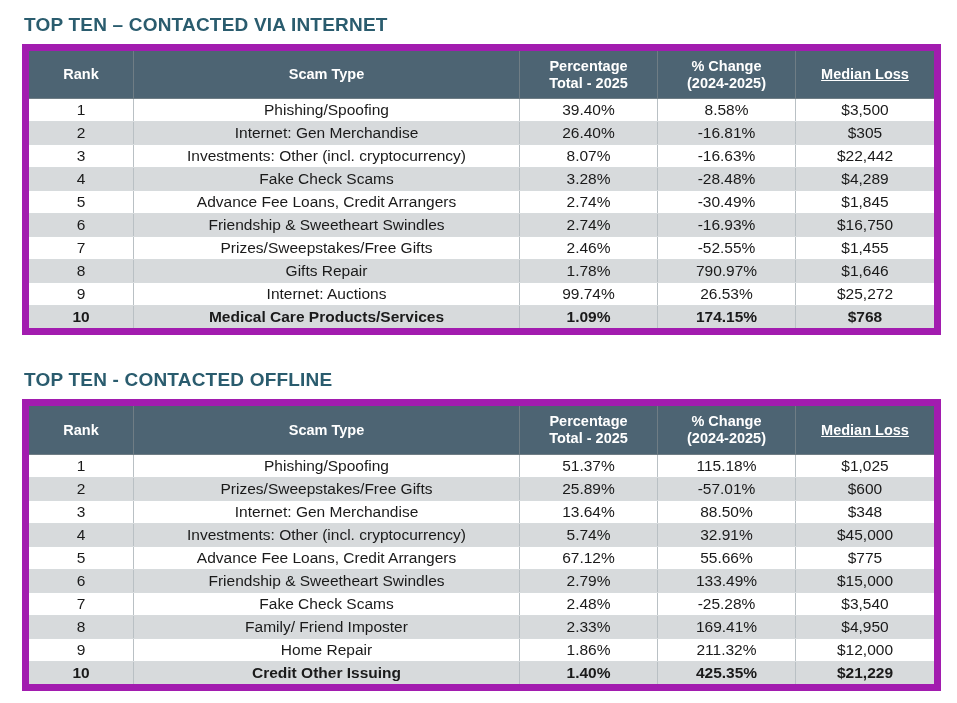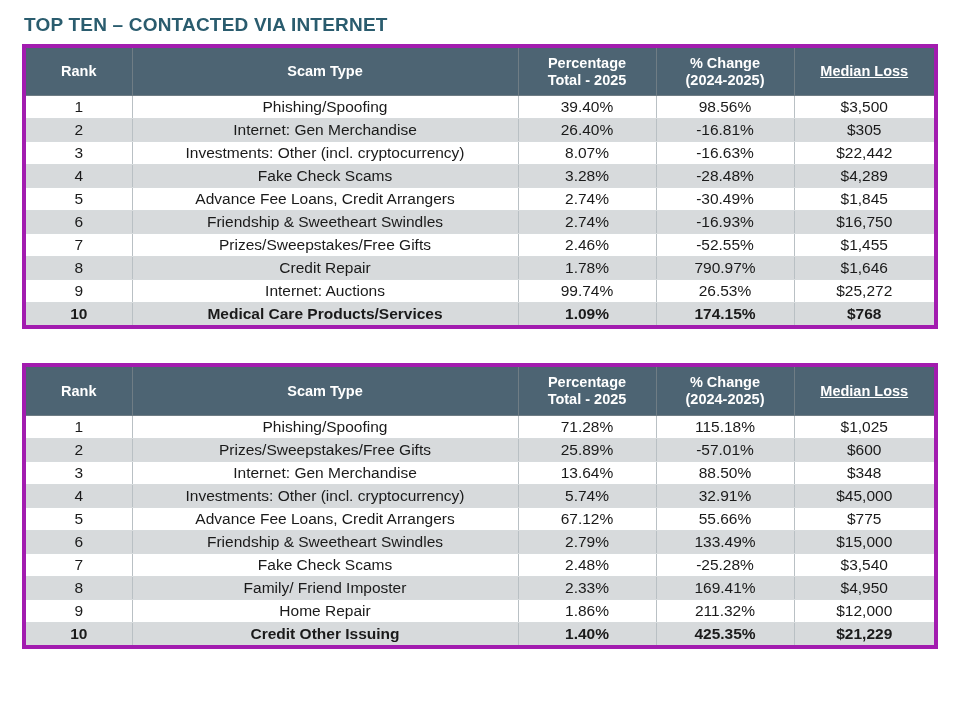--- a/index.html
+++ b/index.html
@@ -32,21 +32,21 @@
     font-weight: bold;
     color: #2a5c6e;
     letter-spacing: 0.2px;
     margin: 0 0 8px 2px;
     font-family: "Liberation Sans", sans-serif;
   }
   table.scam-table {
     border-collapse: collapse;
     width: 912px;
     table-layout: fixed;
-    border: 4px solid #a21caf;
+    border: 7px solid #a21caf;
   }
   table.scam-table th {
     background: #4d6473;
     color: #ffffff;
     font-weight: bold;
     font-size: 14.5px;
     text-align: center;
     padding: 7px 4px;
     line-height: 1.15;
     border-right: 1px solid #6f7d85;
@@ -121,21 +121,21 @@
           <th>
             <span>Median Loss</span>
           </th>
         </tr>
       </thead>
       <tbody>
         <tr>
           <td class="rank-cell">1</td>
           <td>Phishing/Spoofing</td>
           <td>39.40%</td>
-          <td>98.56%</td>
+          <td>8.58%</td>
           <td>$3,500</td>
         </tr>
         <tr>
           <td class="rank-cell">2</td>
           <td>Internet: Gen Merchandise</td>
           <td>26.40%</td>
           <td>-16.81%</td>
           <td>$305</td>
         </tr>
         <tr>
@@ -168,21 +168,21 @@
         </tr>
         <tr>
           <td class="rank-cell">7</td>
           <td>Prizes/Sweepstakes/Free Gifts</td>
           <td>2.46%</td>
           <td>-52.55%</td>
           <td>$1,455</td>
         </tr>
         <tr>
           <td class="rank-cell">8</td>
-          <td>Credit Repair</td>
+          <td>Gifts Repair</td>
           <td>1.78%</td>
           <td>790.97%</td>
           <td>$1,646</td>
         </tr>
         <tr>
           <td class="rank-cell">9</td>
           <td>Internet: Auctions</td>
           <td>99.74%</td>
           <td>26.53%</td>
           <td>$25,272</td>
@@ -192,20 +192,21 @@
           <td>Medical Care Products/Services</td>
           <td>1.09%</td>
           <td>174.15%</td>
           <td>$768</td>
         </tr>
       </tbody>
     </table>
   </div>
 
   <div class="section">
+    <h2 class="section-title">TOP TEN - CONTACTED OFFLINE</h2>
     <table class="scam-table">
       <colgroup>
         <col class="col-rank">
           <col class="col-type">
           <col class="col-pct">
           <col class="col-chg">
           <col class="col-loss">
       </colgroup>
       <thead>
         <tr>
@@ -225,21 +226,21 @@
           </th>
           <th>
             <span>Median Loss</span>
           </th>
         </tr>
       </thead>
       <tbody>
         <tr>
           <td class="rank-cell">1</td>
           <td>Phishing/Spoofing</td>
-          <td>71.28%</td>
+          <td>51.37%</td>
           <td>115.18%</td>
           <td>$1,025</td>
         </tr>
         <tr>
           <td class="rank-cell">2</td>
           <td>Prizes/Sweepstakes/Free Gifts</td>
           <td>25.89%</td>
           <td>-57.01%</td>
           <td>$600</td>
         </tr>

